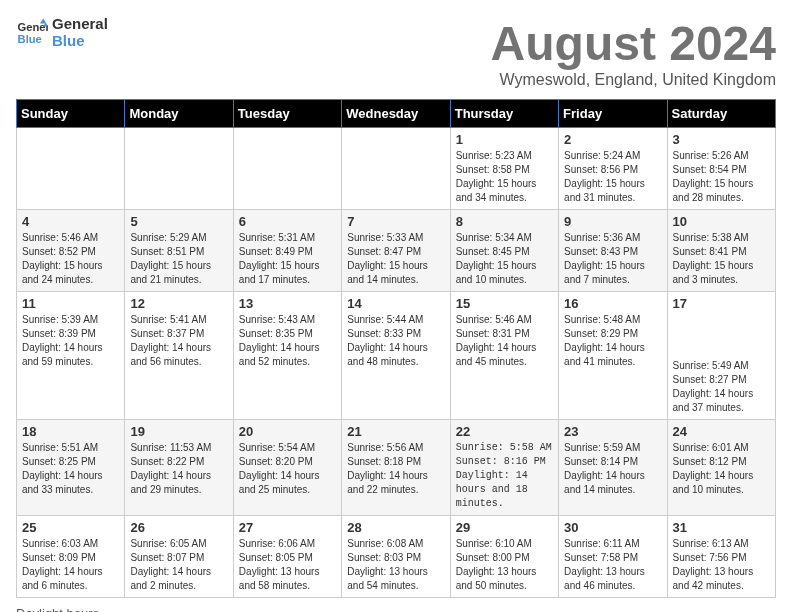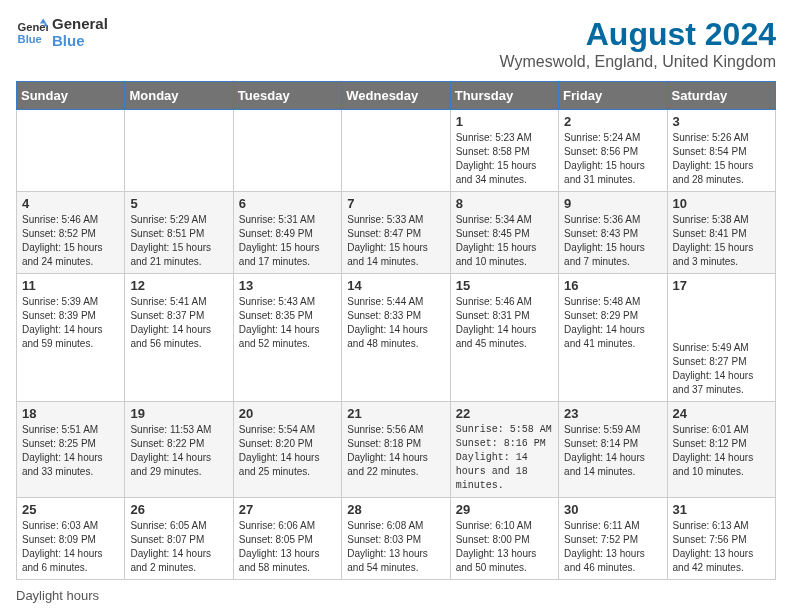--- a/index.html
+++ b/index.html
@@ -22,35 +22,35 @@
       gap: 4px;
     }
     .logo-icon {
       width: 32px;
       height: 32px;
     }
     .title-area {
       text-align: right;
     }
     .main-title {
-      font-size: 32px;
+      font-size: 48px;
       font-weight: bold;
-      color: #0369a1;
+      color: #737373;
     }
     .subtitle {
       font-size: 16px;
       color: #555;
     }
     table {
       width: 100%;
       border-collapse: collapse;
       font-size: 11px;
     }
     thead tr th {
-      background-color: #737373;
+      background-color: #000000;
       color: #fff;
       padding: 6px 4px;
       text-align: left;
       font-size: 13px;
       font-weight: bold;
       border: 1px solid #3a7bc8;
     }
     tbody tr td {
       border: 1px solid #ccc;
       padding: 4px 5px;
@@ -301,21 +301,21 @@
         </td>
         <td>
           <span class="day-number">29</span>
           <div class="day-info" style="white-space: pre-line;">Sunrise: 6:10 AM
 Sunset: 8:00 PM
 Daylight: 13 hours and 50 minutes.</div>
         </td>
         <td>
           <span class="day-number">30</span>
           <div class="day-info" style="white-space: pre-line;">Sunrise: 6:11 AM
-Sunset: 7:52 PM
+Sunset: 7:58 PM
 Daylight: 13 hours and 46 minutes.</div>
         </td>
         <td>
           <span class="day-number">31</span>
           <div class="day-info" style="white-space: pre-line;">Sunrise: 6:13 AM
 Sunset: 7:56 PM
 Daylight: 13 hours and 42 minutes.</div>
         </td>
       </tr>
     </tbody>

